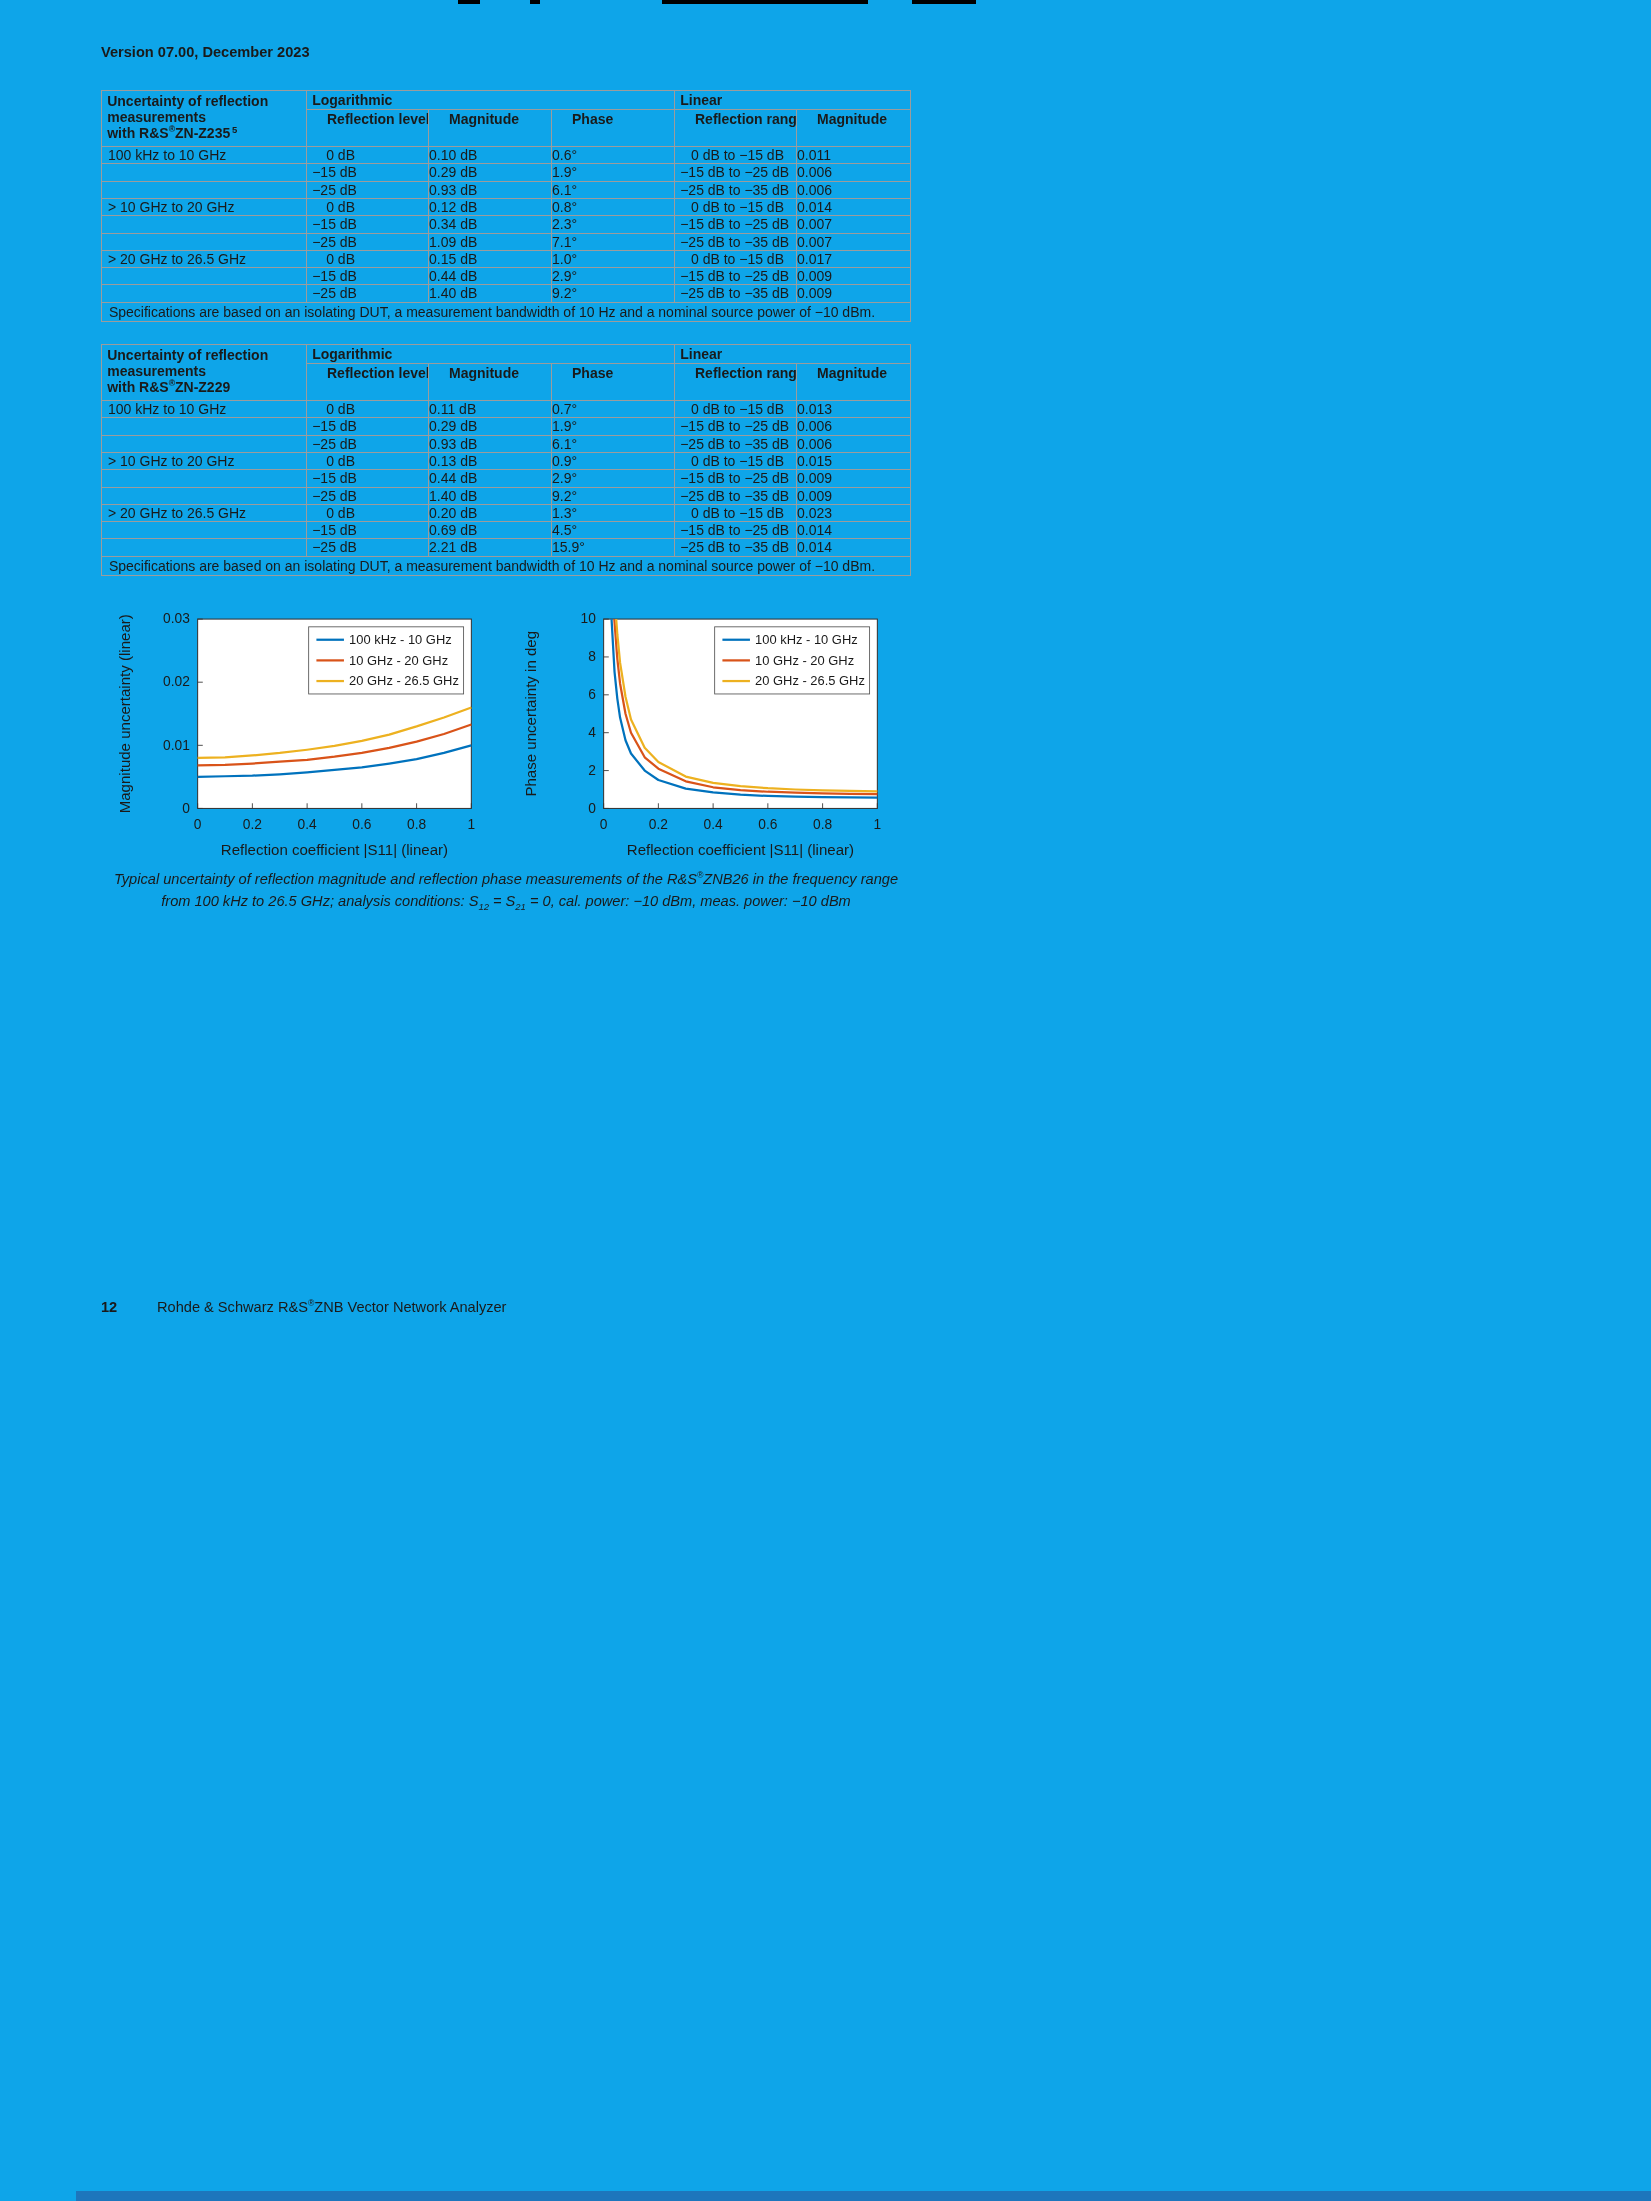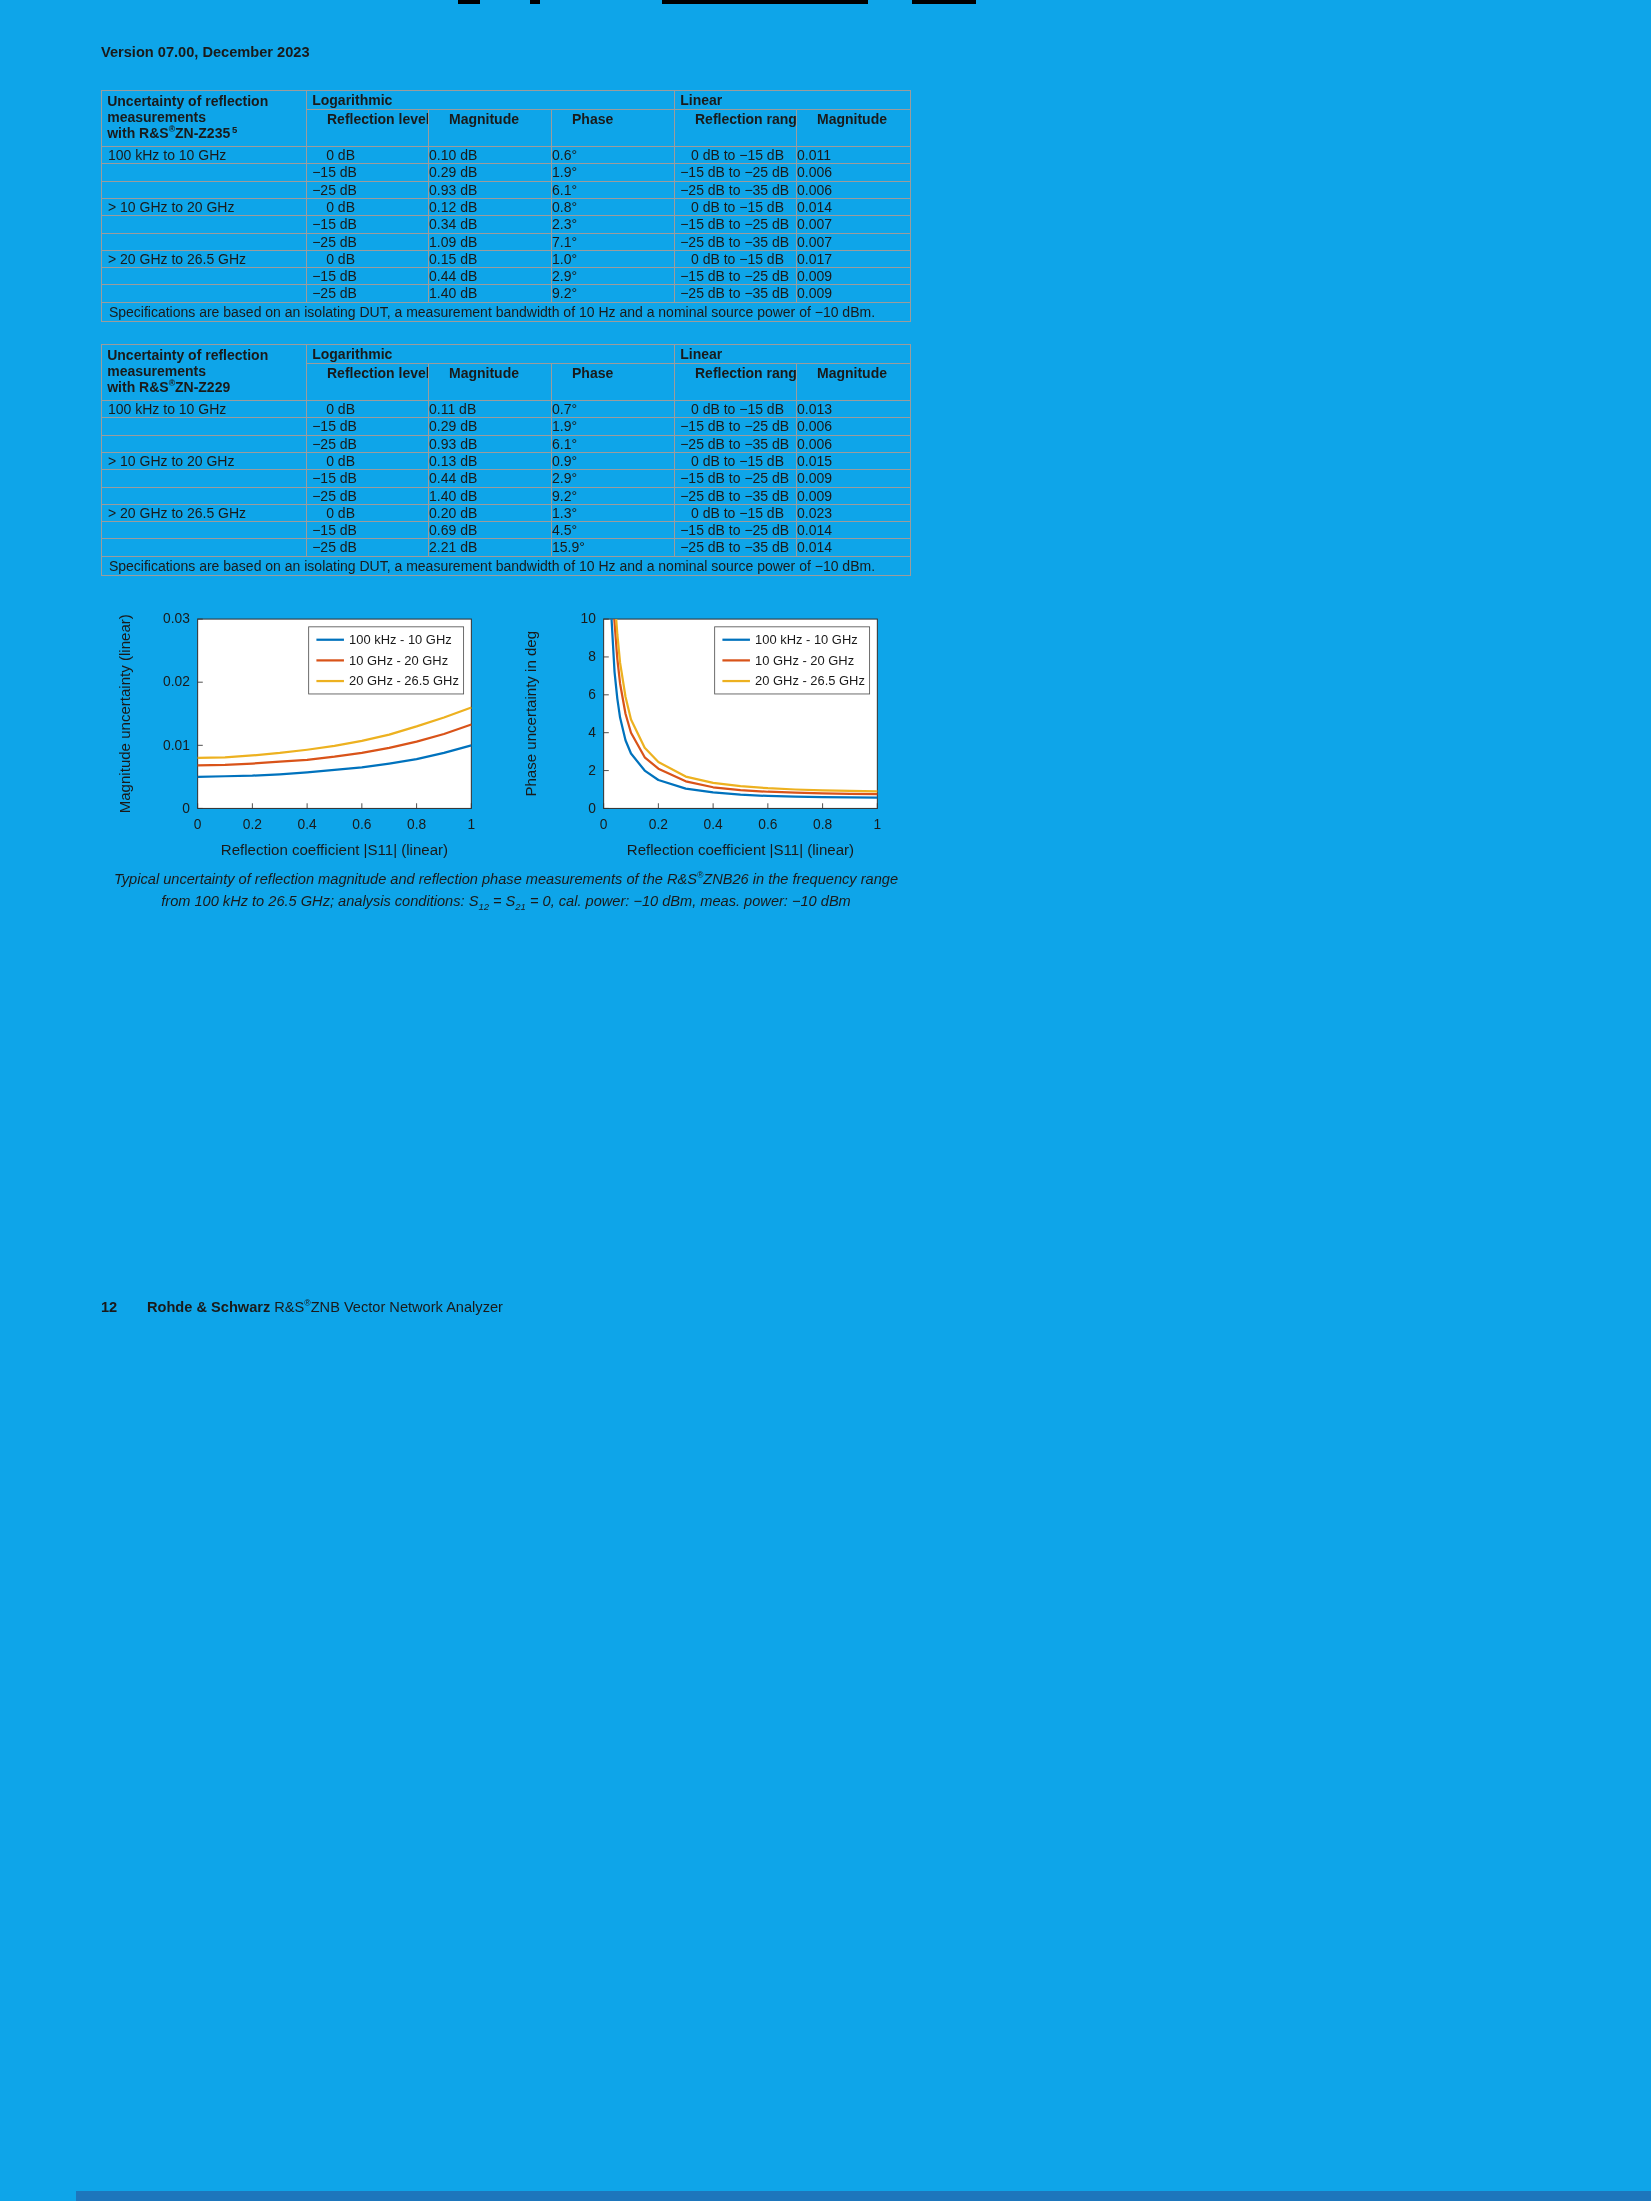--- a/index.html
+++ b/index.html
@@ -36,21 +36,21 @@
   .chart text { font-family:"Liberation Sans", sans-serif; fill:#1a1a1a; }
   .chart text.tick { font-size:16px; }
   .chart text.axlabel { font-size:17.5px; }
   .chart text.legend { font-size:15px; }
 
   .caption { position:absolute; left:101px; top:869px; width:810px; text-align:center; font-style:italic; font-size:14.6px; line-height:21.5px; }
   .caption sub { font-size:9.5px; }
 
   .footer { position:absolute; left:101px; top:1299px; font-size:14.6px; }
   .footer .pgnum { font-weight:bold; display:inline-block; width:46px; }
-  .footer .brand { font-weight:bold; }
+  .footer .brand { font-weight:normal;margin-left:10px; }
 
   .bottom-bar { position:absolute; left:76px; top:2191px; width:1576px; height:10.3px; background:#1d76bc; }
 </style>
 </head>
 <body>
 
 <div class="page">
 
   <div class="tm" style="left:458px;width:22.4px"></div>
   <div class="tm" style="left:530px;width:10.3px"></div>

